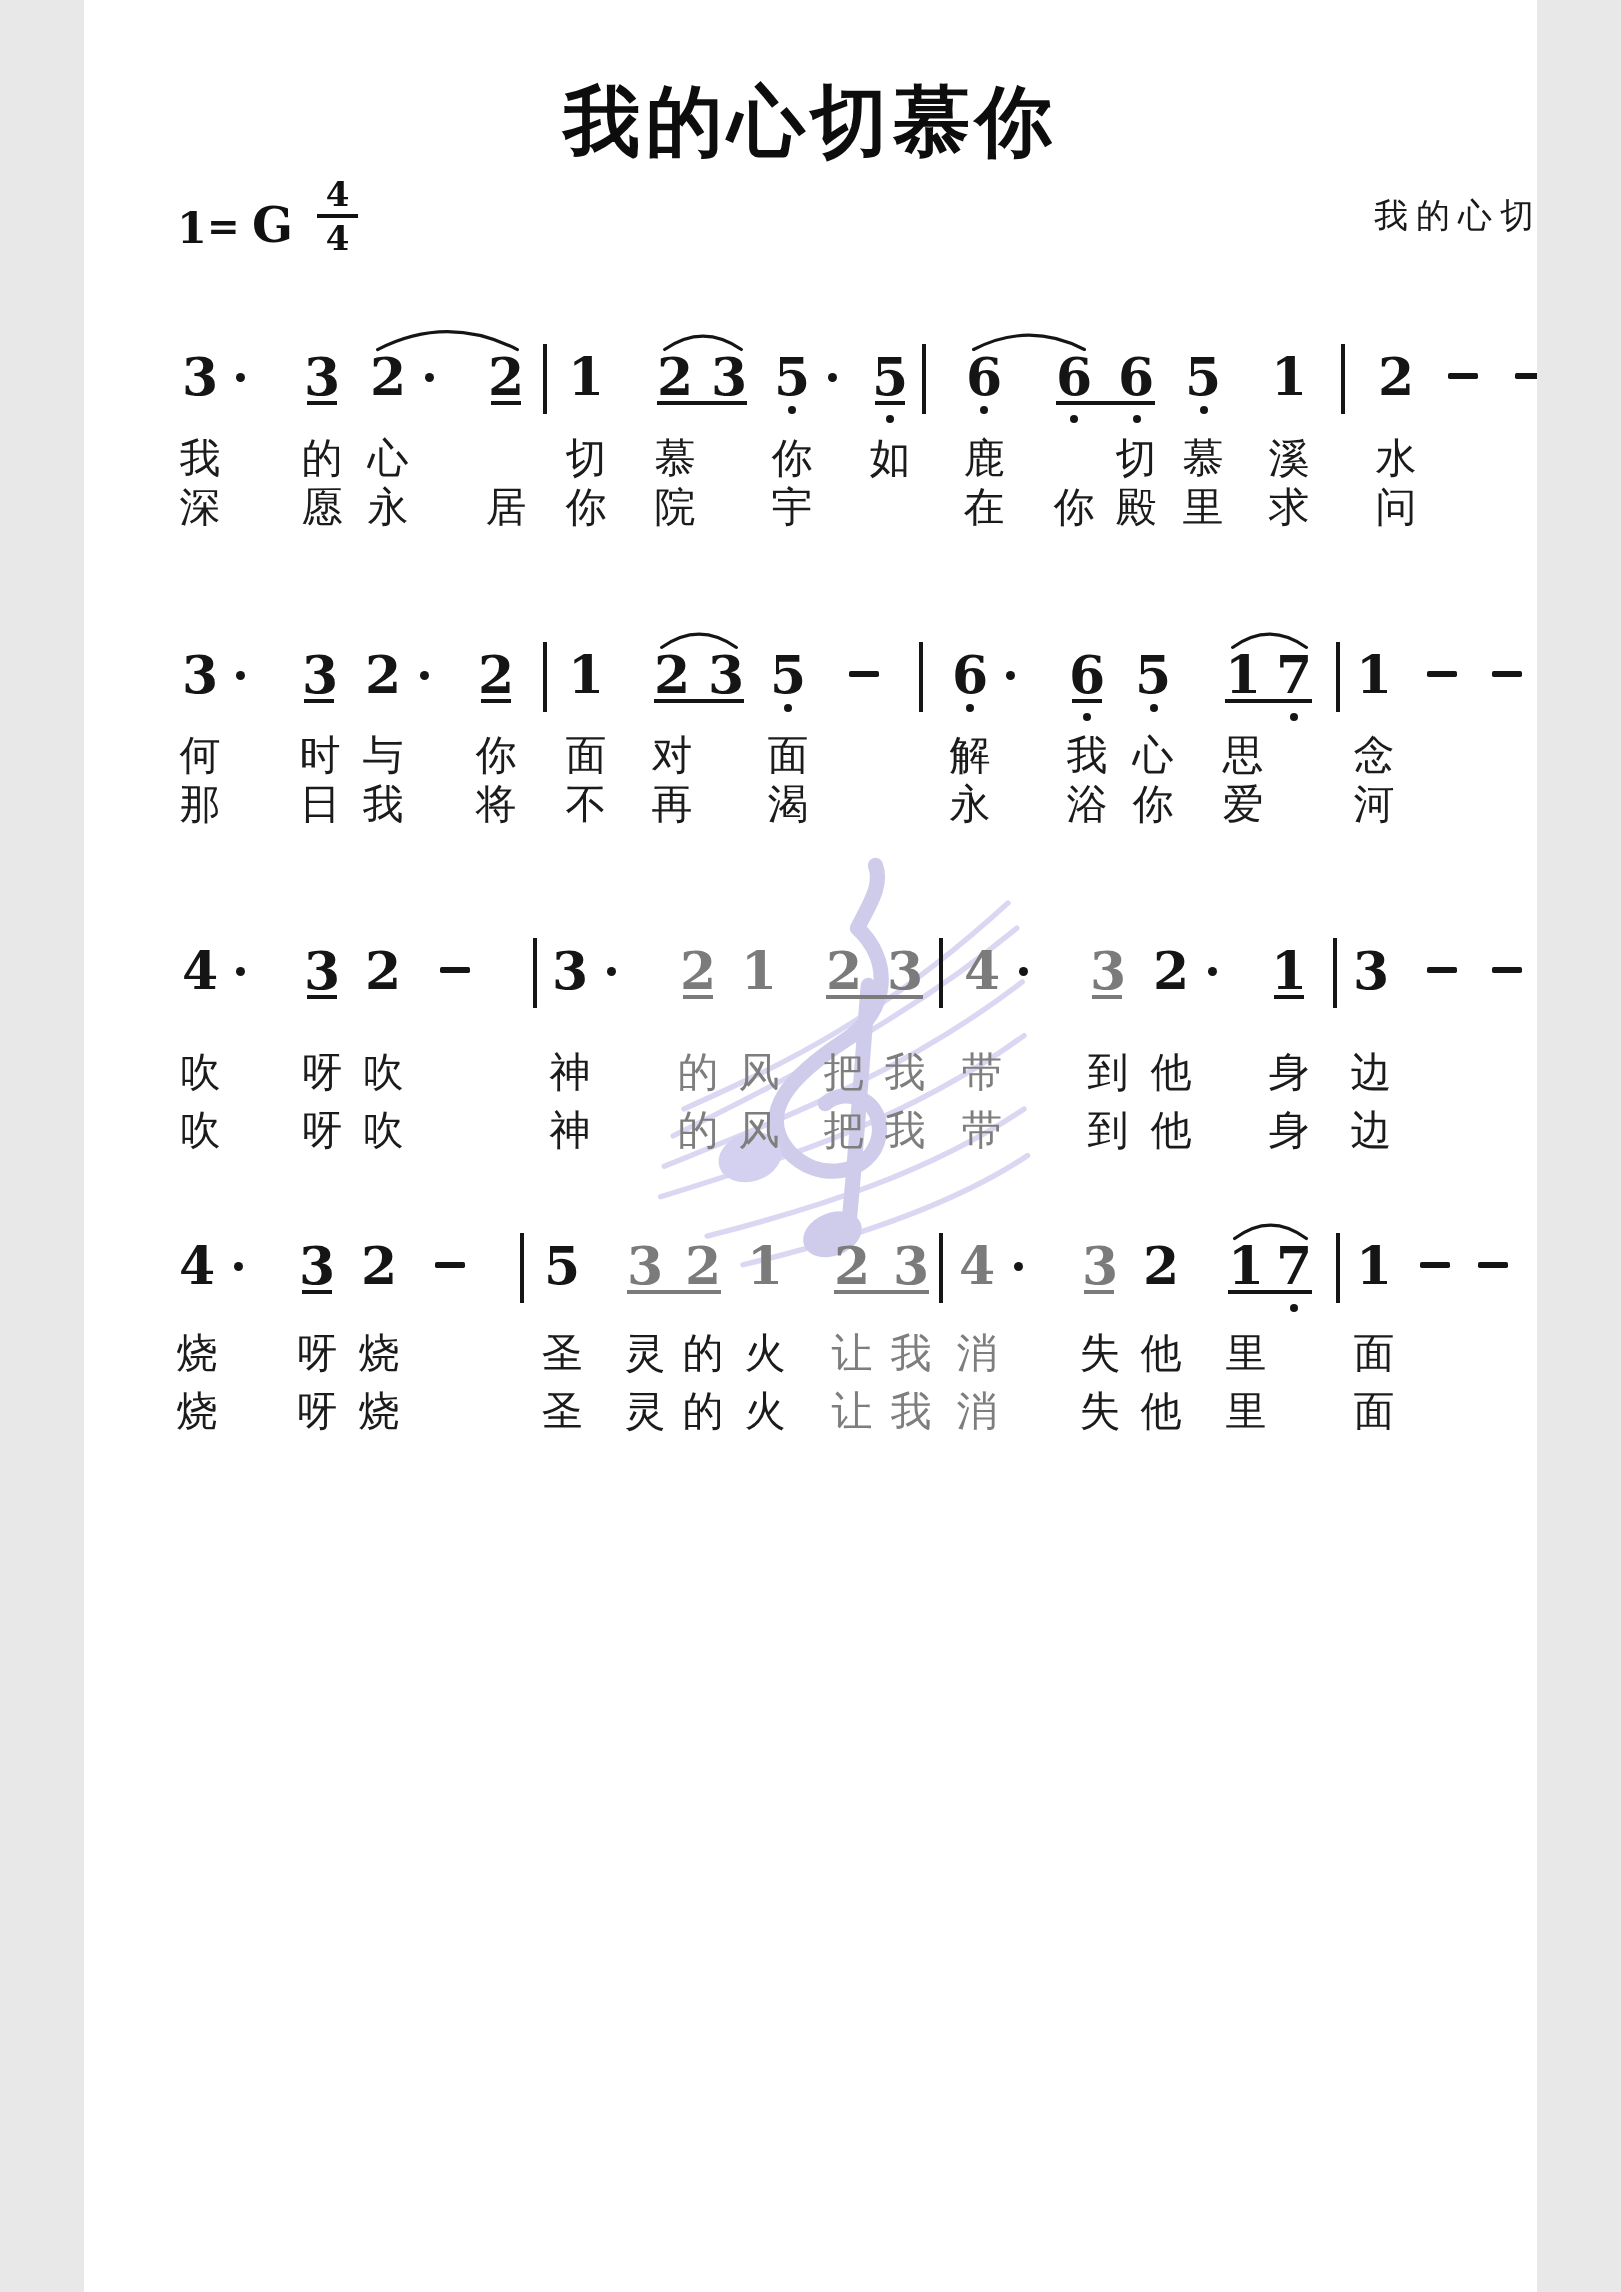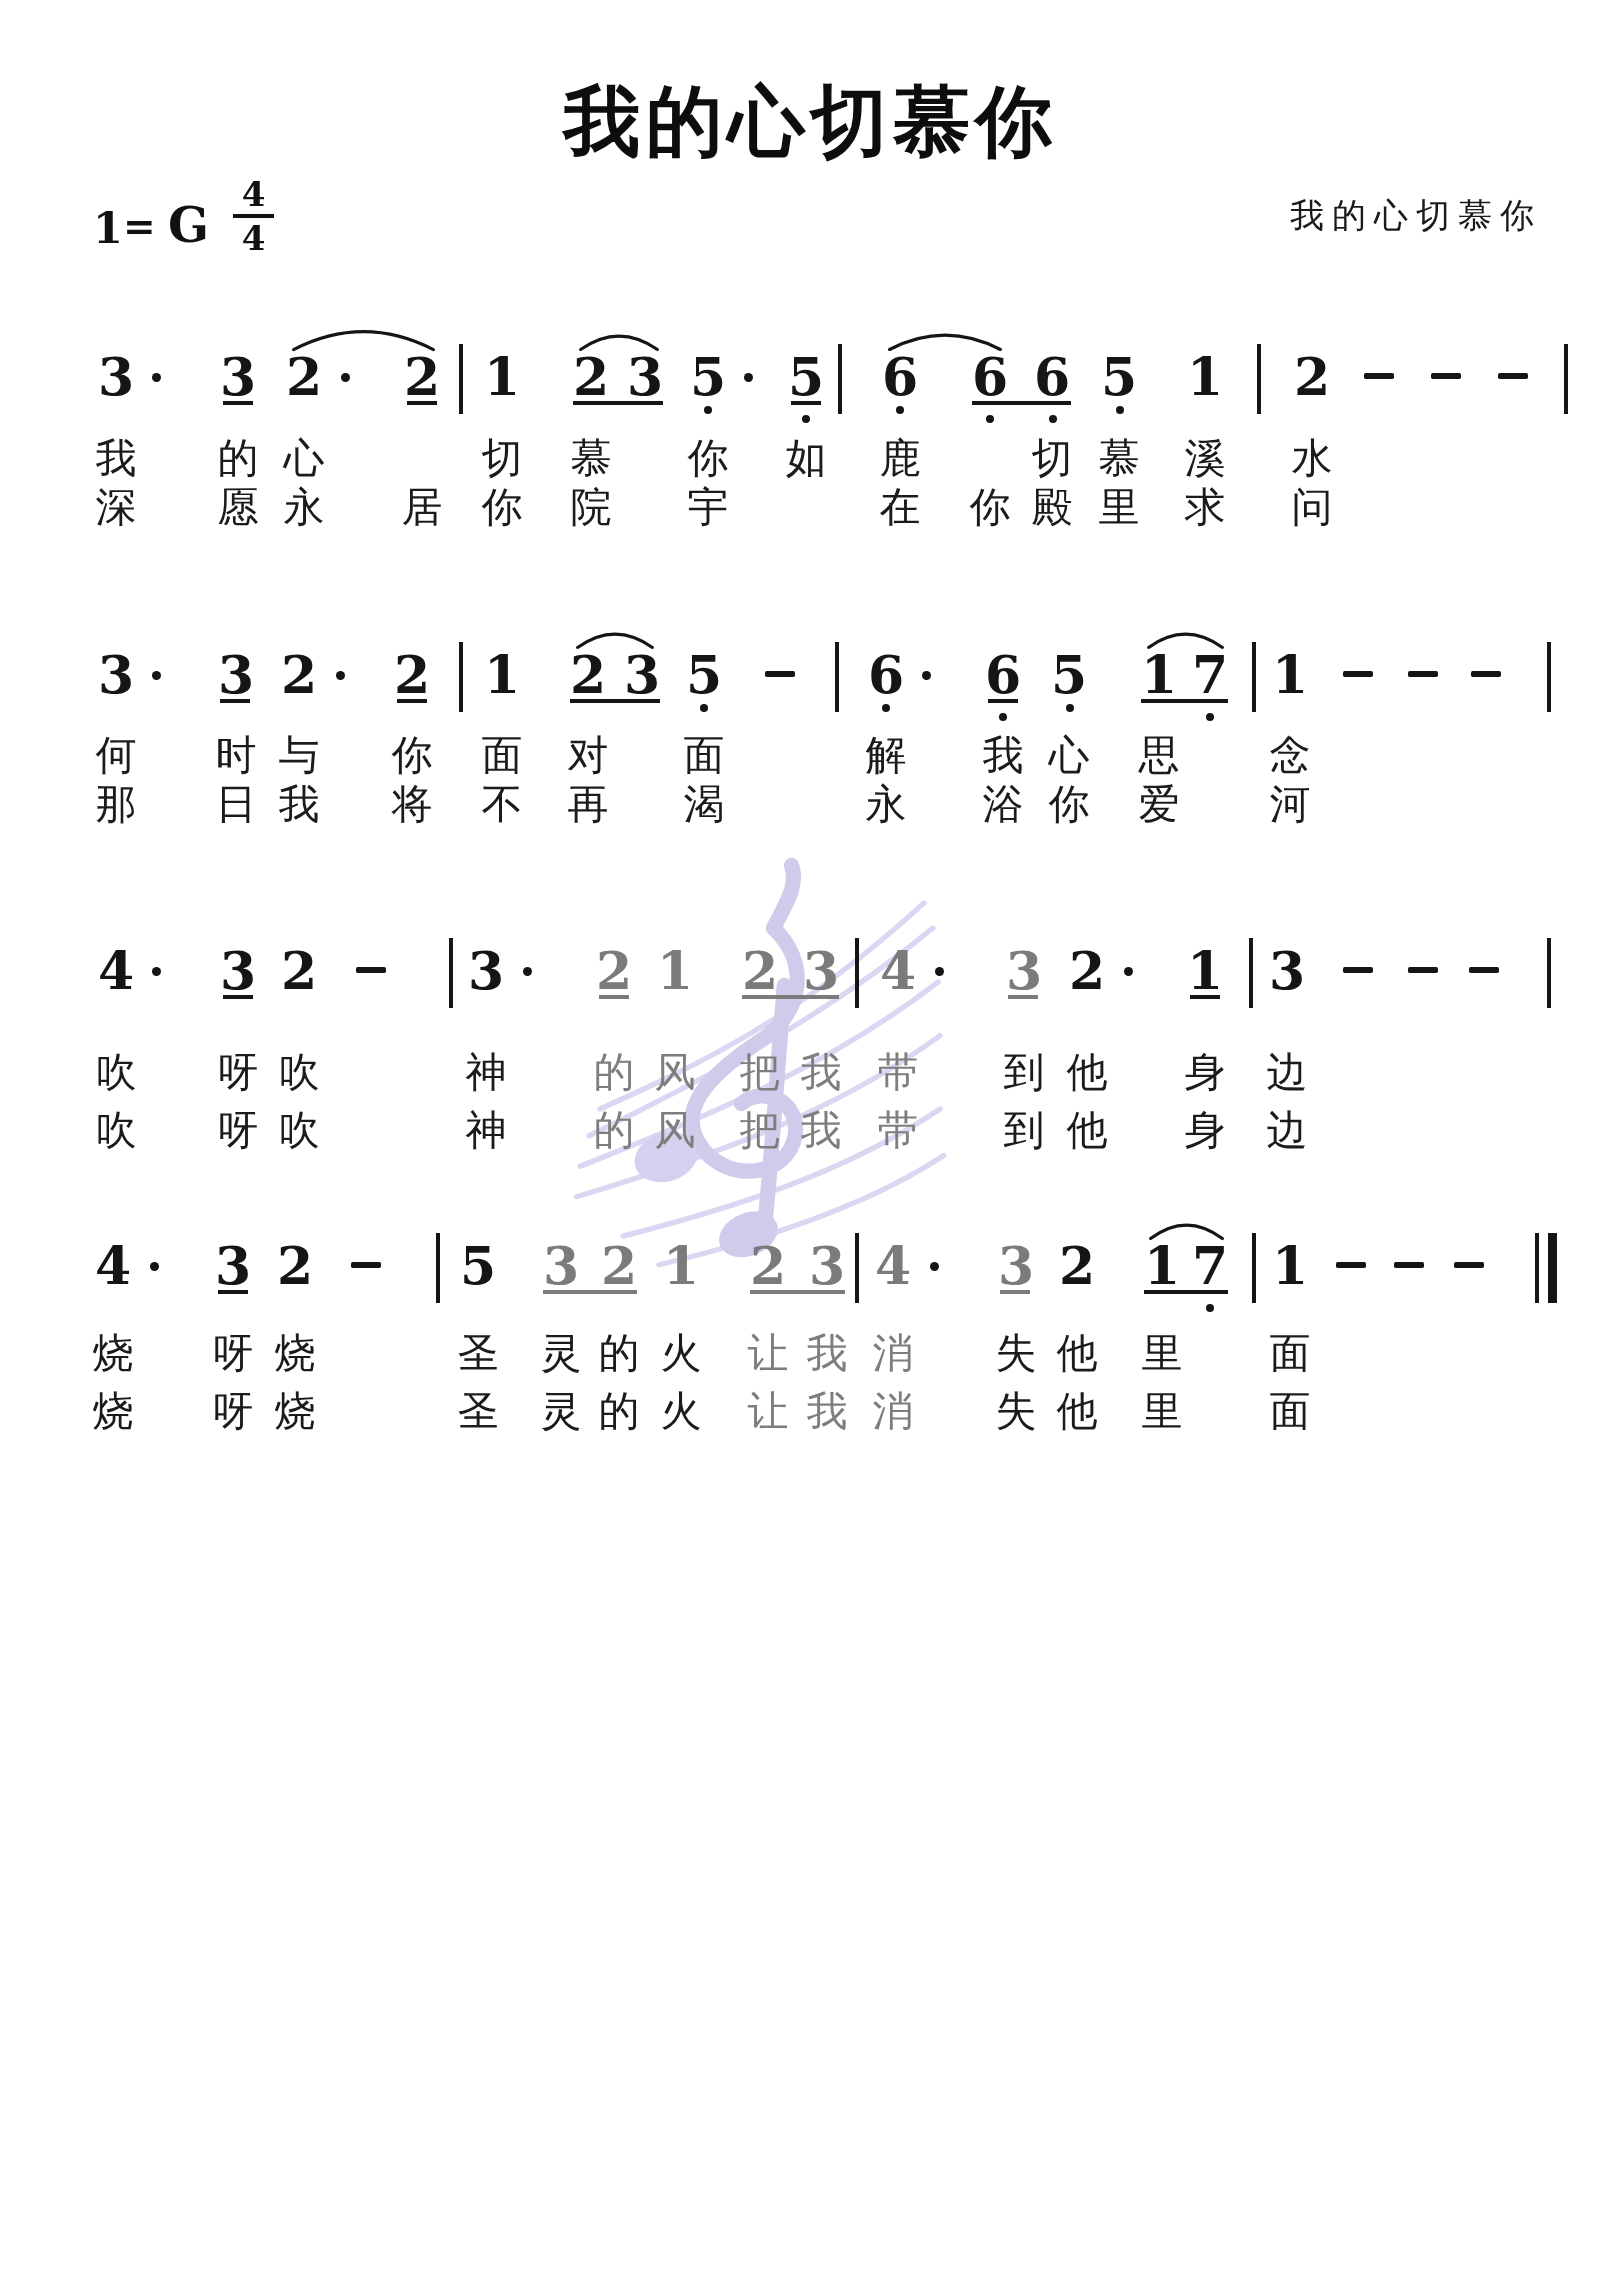--- a/index.html
+++ b/index.html
@@ -1,16 +1,16 @@
 <!DOCTYPE html>
 <html style="font-size:14.3px"><head>
 <meta charset="utf-8">
 <style>
   html,body{margin:0;padding:0;background:#e8e8e8;}
-  #page{position:relative;width:1621px;height:2293px;background:#ffffff;margin:0 auto;overflow:hidden;
+  #page{position:relative;width:1453px;height:2293px;background:#ffffff;margin:0 auto;overflow:hidden;
         font-family:"DejaVu Sans",sans-serif;}
   #title{position:absolute;top:79px;left:0;width:100%;text-align:center;
          font-family:"DejaVu Serif",serif;font-weight:900;font-size:77px;line-height:1.1;
          letter-spacing:5.4px;color:#0d0d0d;}
   #credit{position:absolute;top:193px;left:1290px;width:269px;
           font-family:"DejaVu Serif",serif;font-size:34px;letter-spacing:8px;color:#1a1a1a;}
   #subtitle{position:absolute;top:249px;left:0;width:100%;text-align:center;
             font-family:"DejaVu Serif",serif;font-size:29.6px;letter-spacing:4.5px;color:#1a1a1a;}
   
   #keysig{position:absolute;top:183px;left:93px;height:90px;}

